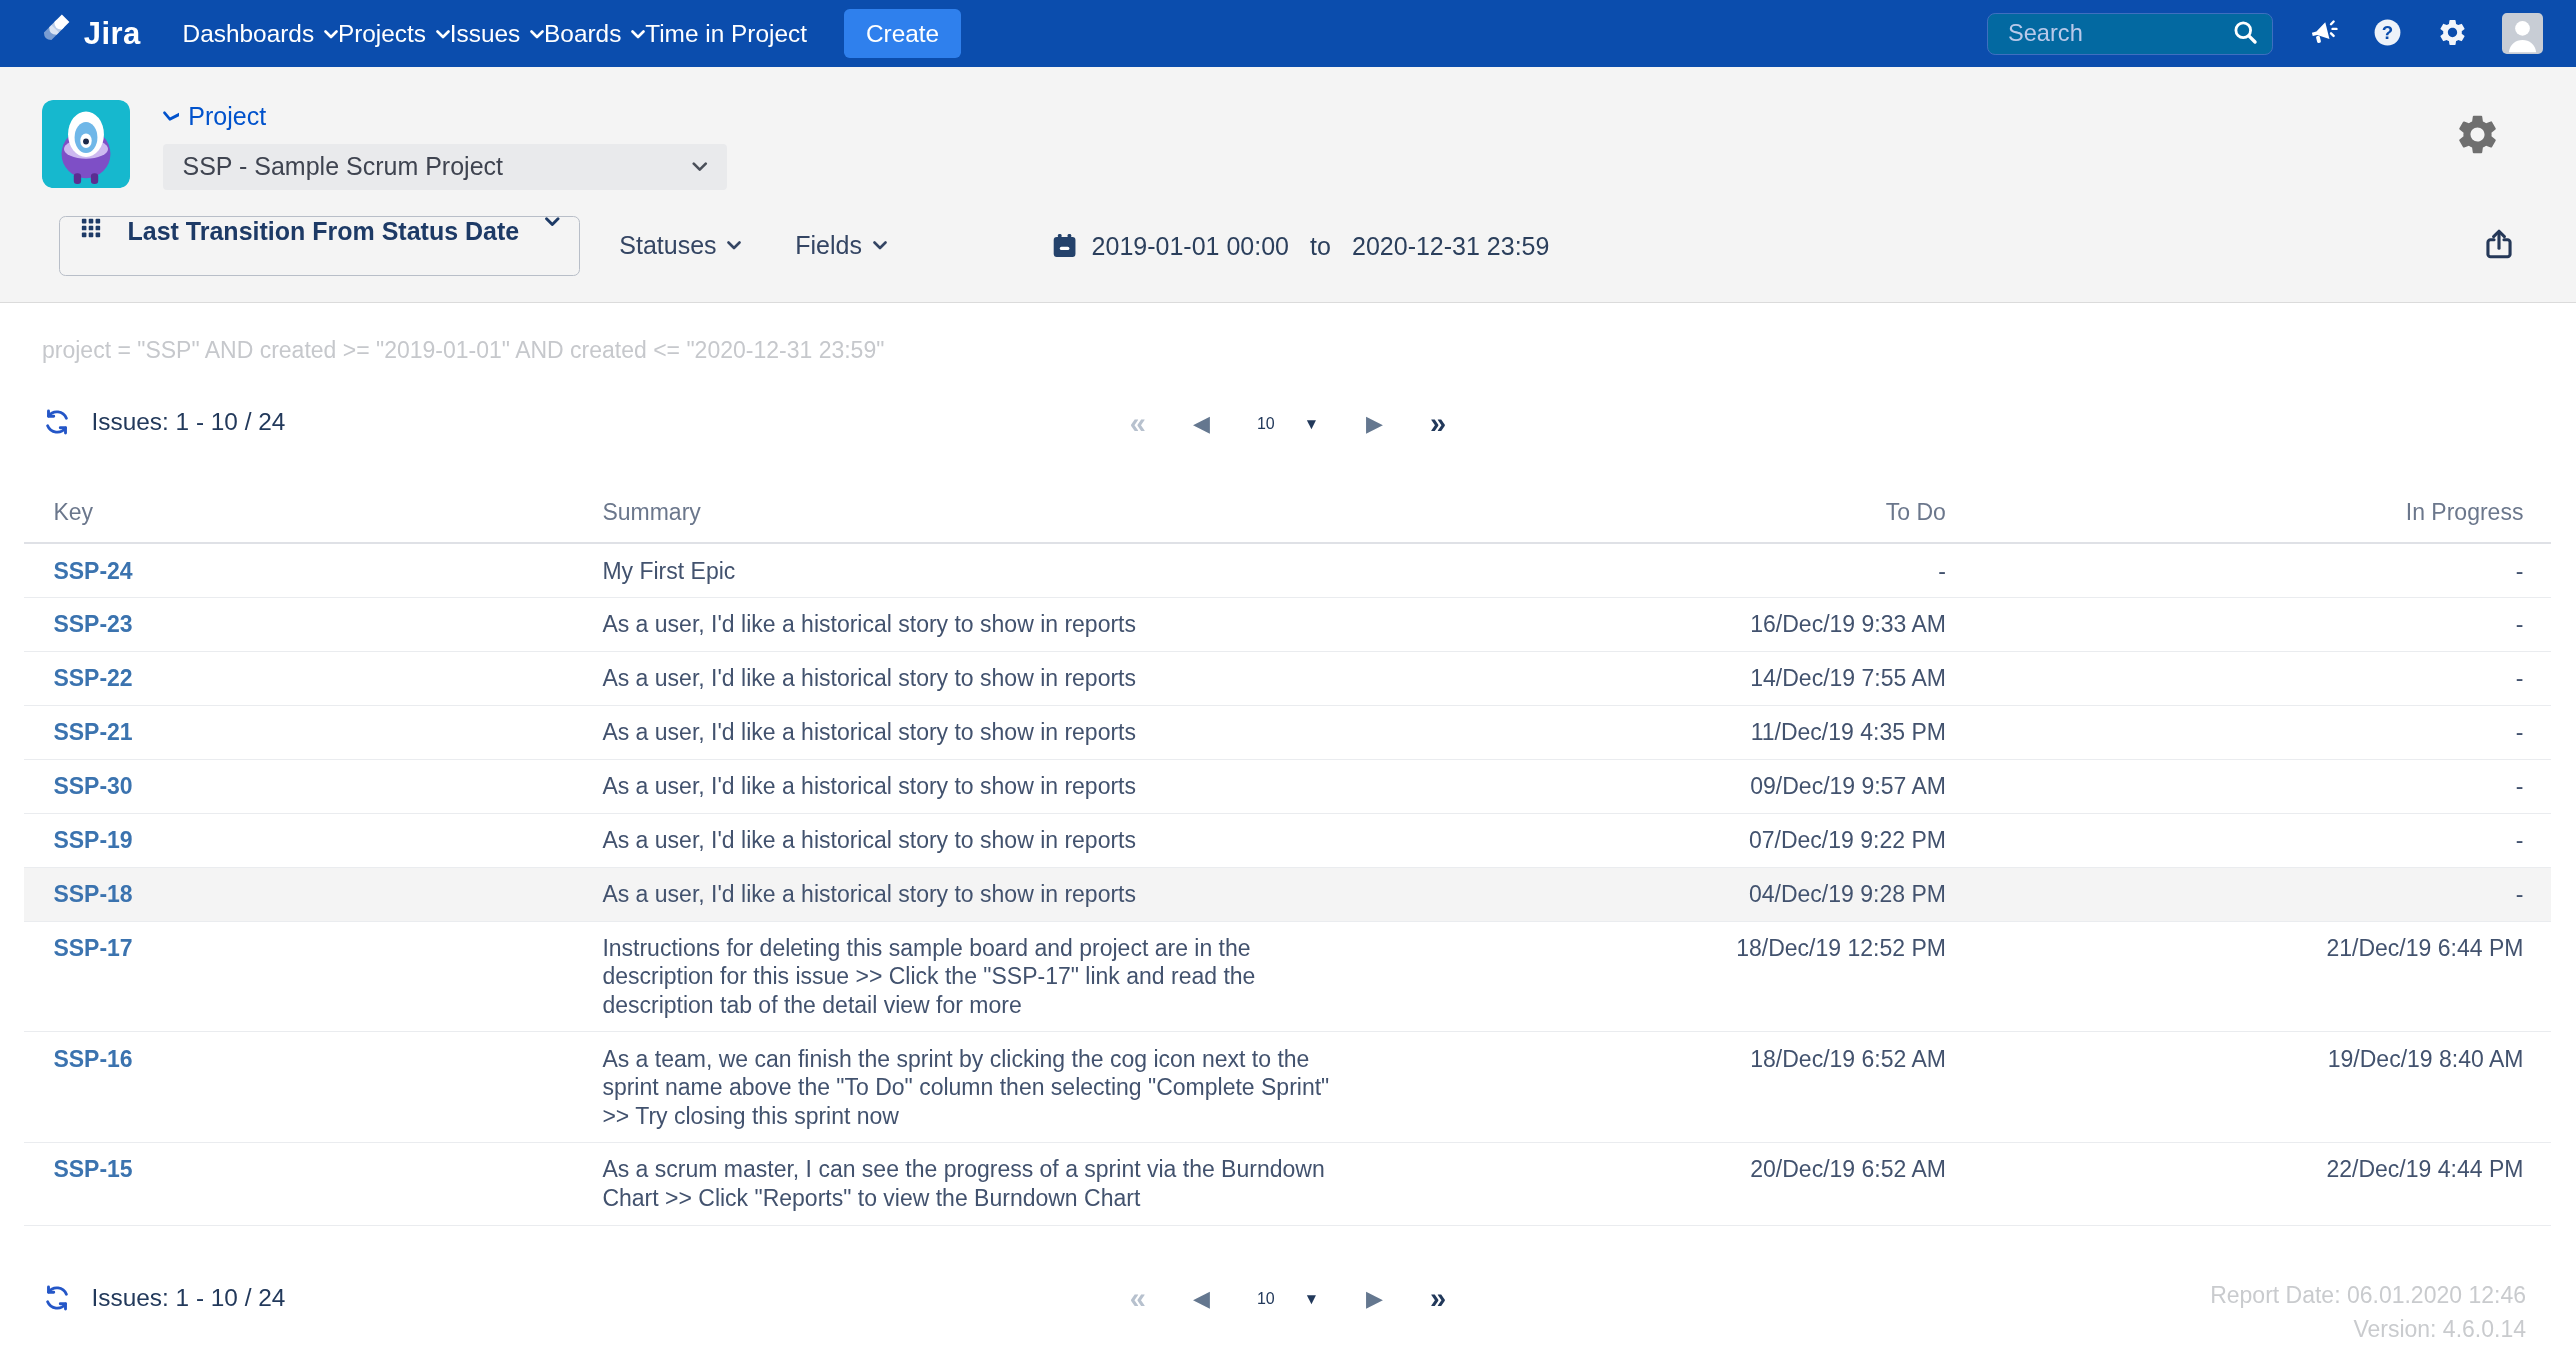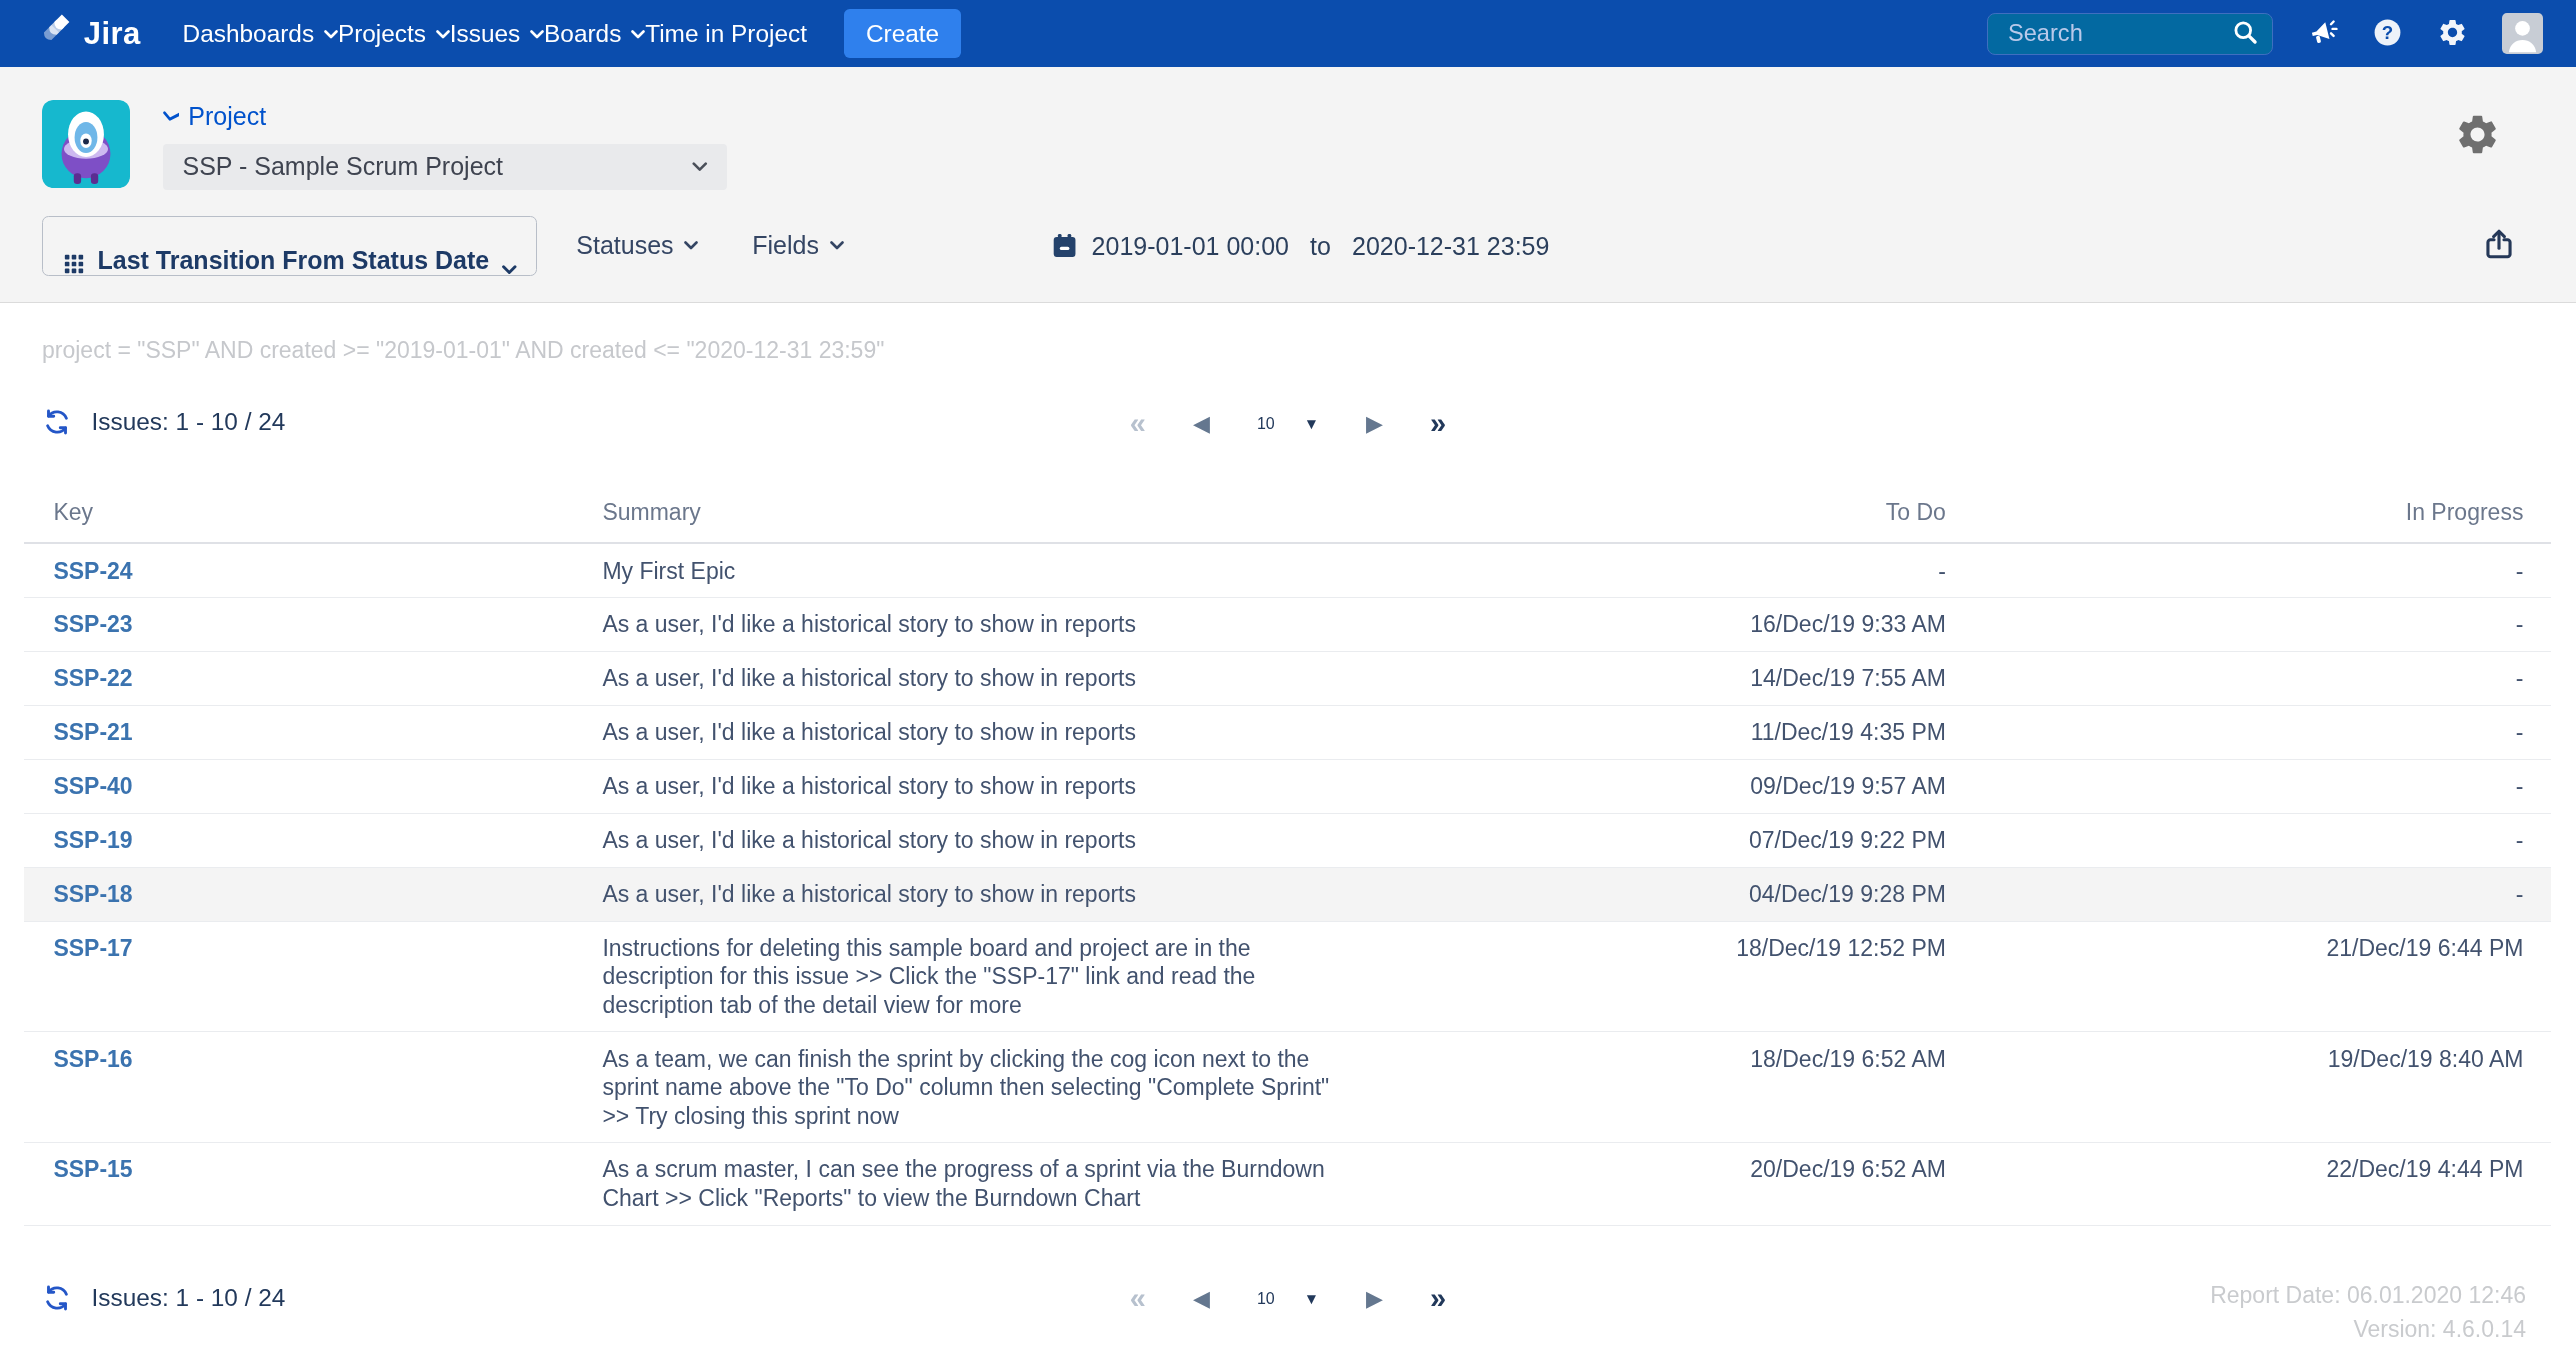--- a/index.html
+++ b/index.html
@@ -45,23 +45,23 @@
   .project-label { display:flex; align-items:center; gap:9px; color:#0052CC; font-size:25px; cursor:pointer; }
   .project-select {
     margin-top:13px; width:564px; height:46px; background:#E9EAEC; border-radius:4.1px;
     display:flex; align-items:center; padding:0 19.5px; font-size:25px; color:#3F4450; cursor:pointer;
   }
   .project-select .chev { margin-left:auto; color:#4A4F59; }
   .big-gear { position:absolute; top:44px; right:75px; cursor:pointer; }
 
   .filter-row { margin-top:26px; display:flex; align-items:center; position:relative; height:60px; }
   .metric-btn {
-    height:60px; display:flex; align-items:flex-end; gap:13px; padding:0 19.5px;
+    height:60px; display:flex; align-items:flex-start; gap:26px; padding:0 19.5px;
     border:1.6px solid #B8BEC8; border-radius:6.5px; color:#1D3A66; font-weight:700;
-    font-size:25px; background:transparent; cursor:pointer; font-family:inherit;
+    font-size:25px; background:transparent; cursor:pointer; font-family:inherit;margin-left:17px;
   }
   .dropdown-plain { font-size:25px; color:#344563; display:flex; align-items:center; gap:10.6px; cursor:pointer; }
   .statuses { margin-left:39px; }
   .fields   { margin-left:54px; }
   .date-group {
     position:absolute; left:50%; top:50%; transform:translate(-47%,-50%);
     display:flex; align-items:center; gap:13px; font-size:25px; color:#2B3F5C;
   }
   .date-sep { margin:0 8.1px; }
   .export-btn { margin-left:auto; margin-right:11.4px; }
@@ -372,21 +372,21 @@
           <td class="num todo">14/Dec/19 7:55 AM</td>
           <td class="num prog">-</td>
         </tr>
         <tr>
           <td class="key"><a href="#">SSP-21</a></td>
           <td class="summary">As a user, I'd like a historical story to show in reports</td>
           <td class="num todo">11/Dec/19 4:35 PM</td>
           <td class="num prog">-</td>
         </tr>
         <tr>
-          <td class="key"><a href="#">SSP-40</a></td>
+          <td class="key"><a href="#">SSP-30</a></td>
           <td class="summary">As a user, I'd like a historical story to show in reports</td>
           <td class="num todo">09/Dec/19 9:57 AM</td>
           <td class="num prog">-</td>
         </tr>
         <tr>
           <td class="key"><a href="#">SSP-19</a></td>
           <td class="summary">As a user, I'd like a historical story to show in reports</td>
           <td class="num todo">07/Dec/19 9:22 PM</td>
           <td class="num prog">-</td>
         </tr>

